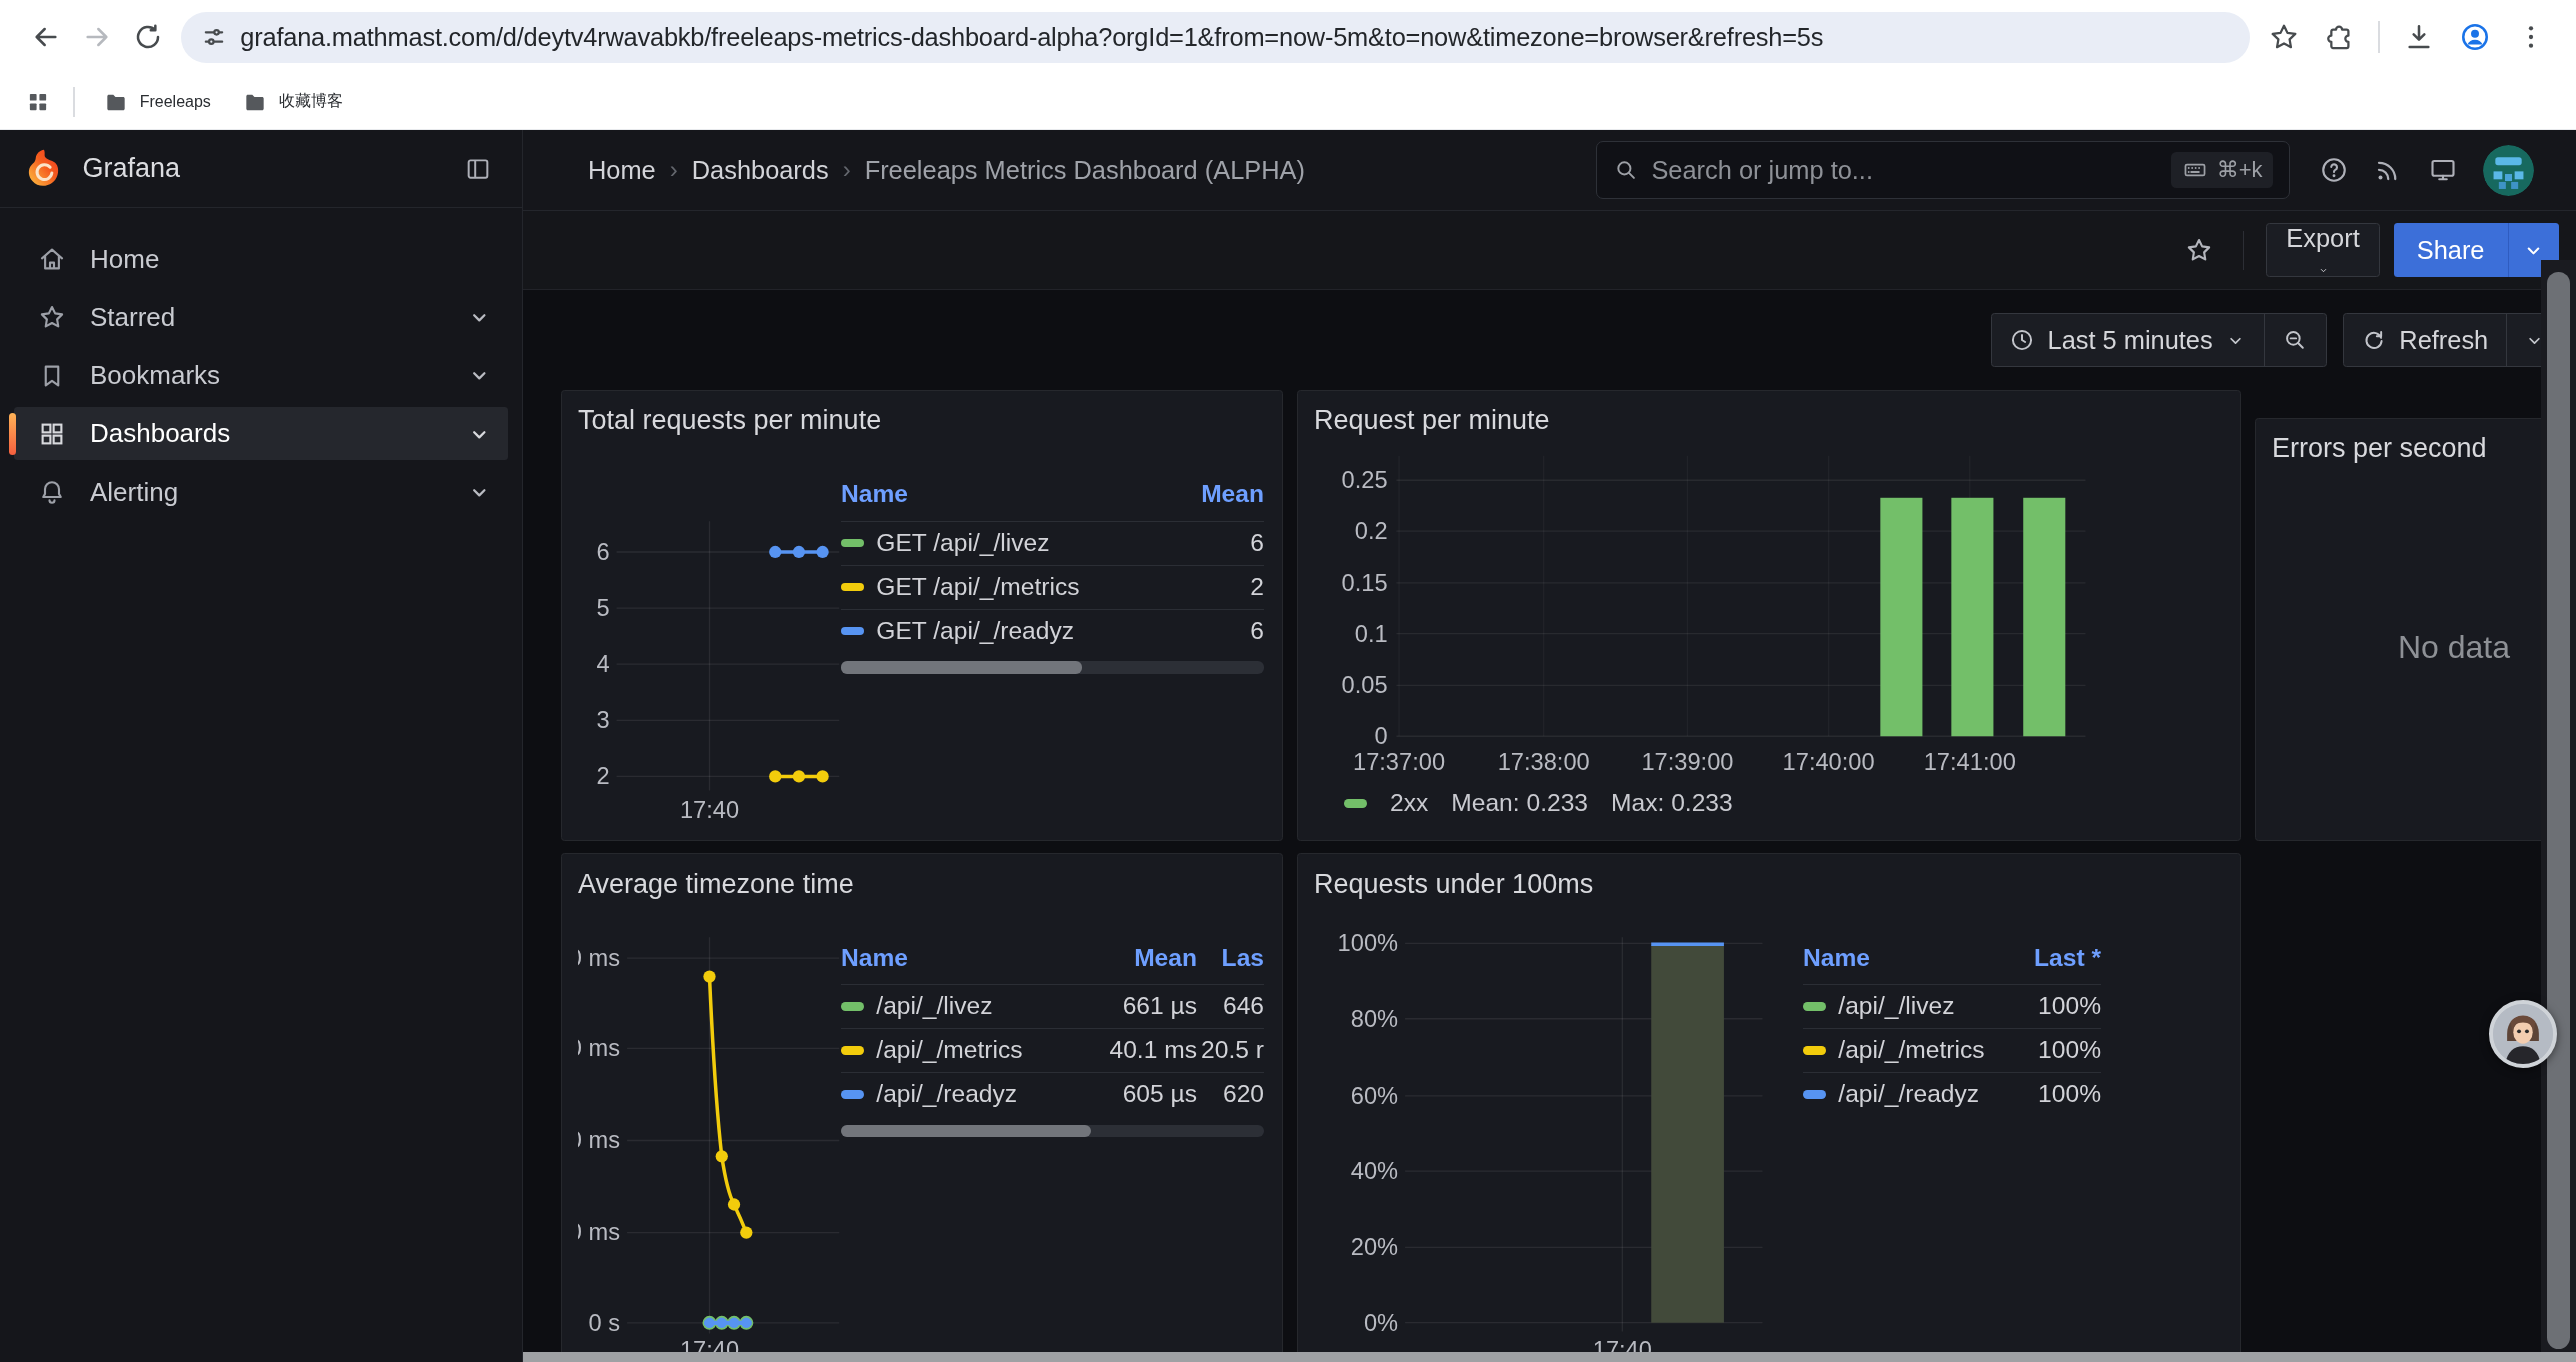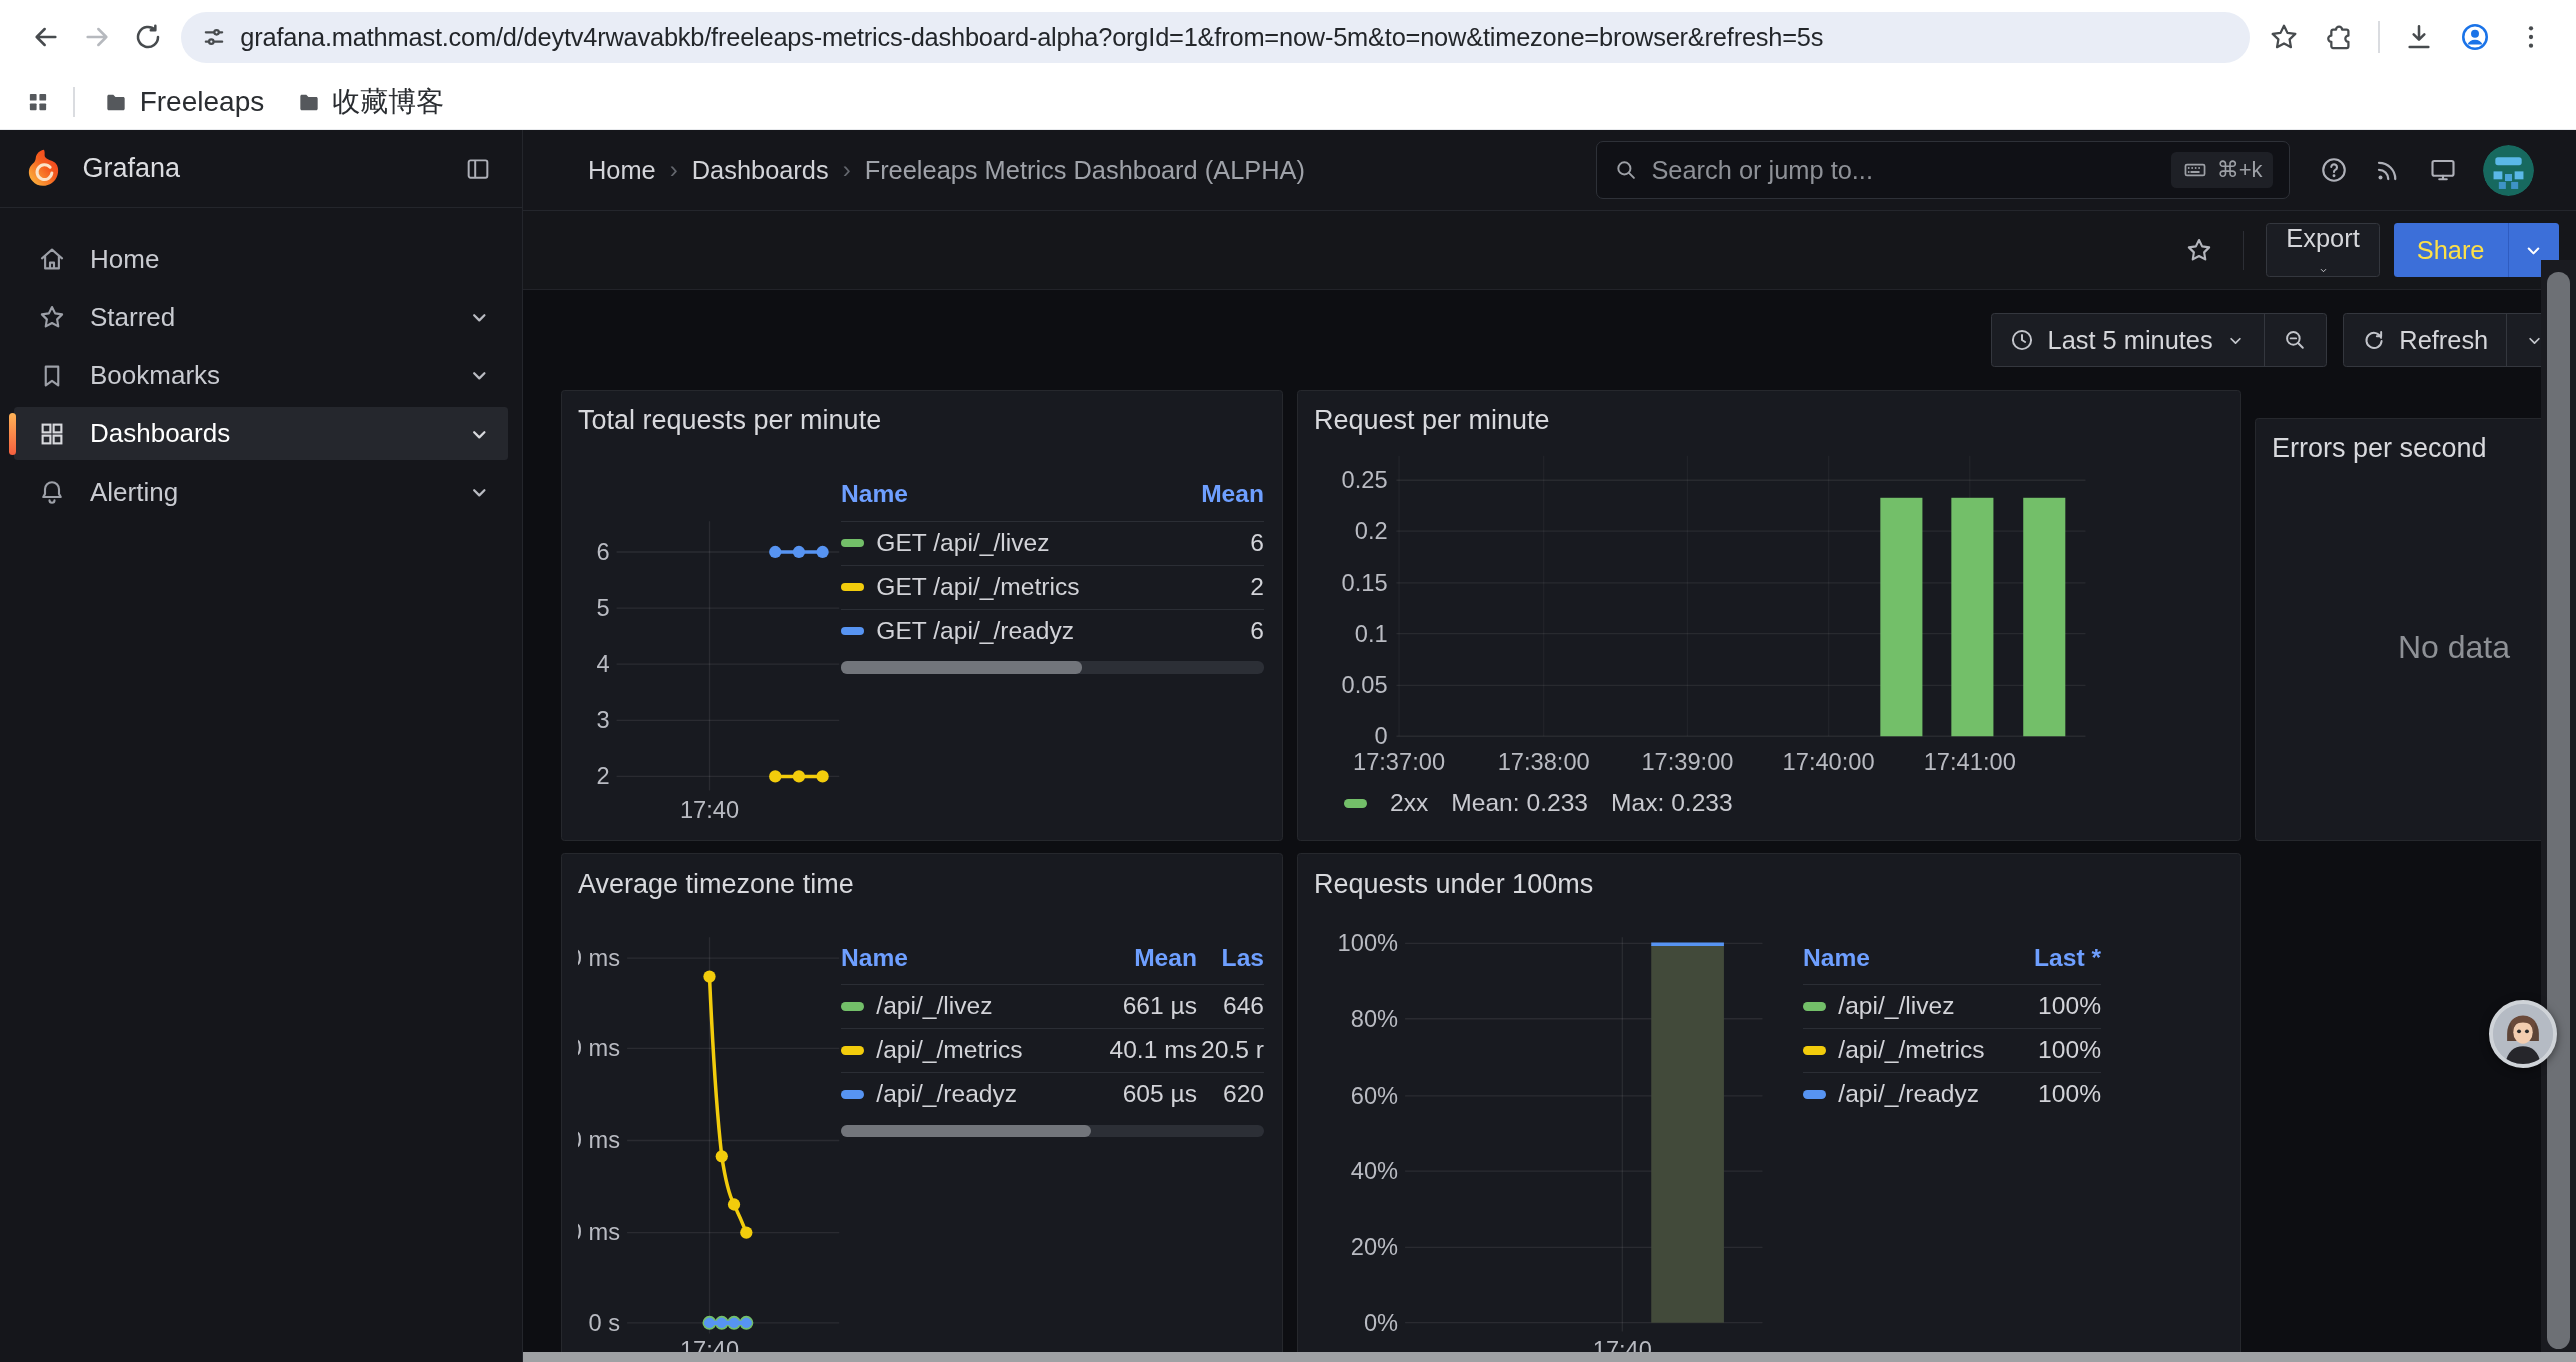--- a/index.html
+++ b/index.html
@@ -14,21 +14,21 @@
   .nav-ico.disabled { color:#b6b9be; }
   .url-pill { flex:1; height:51px; background:#e9edf6; border-radius:25.4px; display:flex; align-items:center; padding:0 19px; gap:12.3px; margin:0 7px; min-width:0; }
   .url-pill svg { width:28px; height:28px; color:#474b4e; flex:none; }
   .url-text { font-size:25.4px; color:#23262a; white-space:nowrap; overflow:hidden; letter-spacing:-0.2px; }
   .chrome-right { display:flex; align-items:center; gap:7px; flex:none; }
   .chrome-divider { width:1.8px; height:32px; background:#dadce0; margin:0 7px; }
   .bookmarks-bar { height:56px; background:#ffffff; display:flex; align-items:center; padding:0 17.5px; gap:7px; border-bottom:0.9px solid #e8eaed; }
   .bm-ico { width:40px; height:40px; display:flex; align-items:center; justify-content:center; color:#55585c; flex:none; }
   .bm-ico svg { width:26px; height:26px; }
   .bm-divider { width:1.8px; height:30px; background:#dadce0; margin:0 8.8px; }
-  .bm-item { display:flex; align-items:center; gap:10.5px; padding:0 12.3px; height:46px; border-radius:23px; color:#2a2d31; font-size:28px; }
+  .bm-item { display:flex; align-items:center; gap:10.5px; padding:0 12.3px; height:46px; border-radius:23px; color:#2a2d31; font-size:16px; }
   .bm-item svg { width:26px; height:26px; color:#55585c; }
 
   
   .app { position:absolute; top:130px; left:0; right:0; bottom:0; display:flex; background:#0d0e12; }
 
   
   .sidebar { width:523px; flex:none; background:#15161b; border-right:0.9px solid #24262c; display:flex; flex-direction:column; }
   .sidebar-head { height:78px; flex:none; border-bottom:0.9px solid #24262c; display:flex; align-items:center; padding:0 23px; gap:17.5px; }
   .brand-name { font-size:27px; color:#dcdde1; }
   .sidebar-head .spacer { flex:1; }
@@ -64,21 +64,21 @@
 
   
   .sub-header { height:79px; flex:none; background:#15161a; border-bottom:0.9px solid #222329; display:flex; align-items:center; justify-content:flex-end; padding:0 17.5px; gap:14px; }
   .icon-btn { width:42px; height:42px; display:flex; align-items:center; justify-content:center; color:#b4b6bd; }
   .icon-btn svg { width:30px; height:30px; }
   .v-div { width:0.9px; height:39px; background:#2c2e35; margin:0 8.8px; }
   .btn { height:54px; display:flex; align-items:center; gap:12.3px; padding:0 19px; border-radius:3.5px; font-size:25.4px; }
   .btn.secondary { background:#1b1d23; border:0.9px solid #34373e; color:#d5d6da;flex-direction:column; }
   .btn .chev { width:23px; height:23px; }
   .split-btn { display:flex; height:54px; border-radius:3.5px; overflow:hidden; }
-  .split-main { background:#3c6fd9; color:#fde047; font-size:25.4px; font-weight:500; display:flex; align-items:center; padding:0 23px; }
+  .split-main { background:#3c6fd9; color:#ffffff; font-size:25.4px; font-weight:500; display:flex; align-items:center; padding:0 23px; }
   .split-arrow { background:#3c6fd9; border-left:0.9px solid #2f5cc0; width:51px; display:flex; align-items:center; justify-content:center; color:#fff; }
   .split-arrow svg { width:23px; height:23px; }
 
   
   .controls-row { flex:none; display:flex; justify-content:flex-end; align-items:center; padding:23px 12.3px 0 0; gap:16px; }
   .ctl-group { display:flex; height:54px; background:#1b1d23; border:0.9px solid #34373e; border-radius:3.5px; overflow:hidden; }
   .ctl-sect { display:flex; align-items:center; gap:12.3px; padding:0 17.5px; color:#d5d6da; font-size:25.4px; }
   .ctl-sect svg { width:26px; height:26px; color:#c2c4ca; }
   .ctl-sect + .ctl-sect { border-left:0.9px solid #34373e; }
   .ctl-sect .chev { width:21px; height:21px; }

